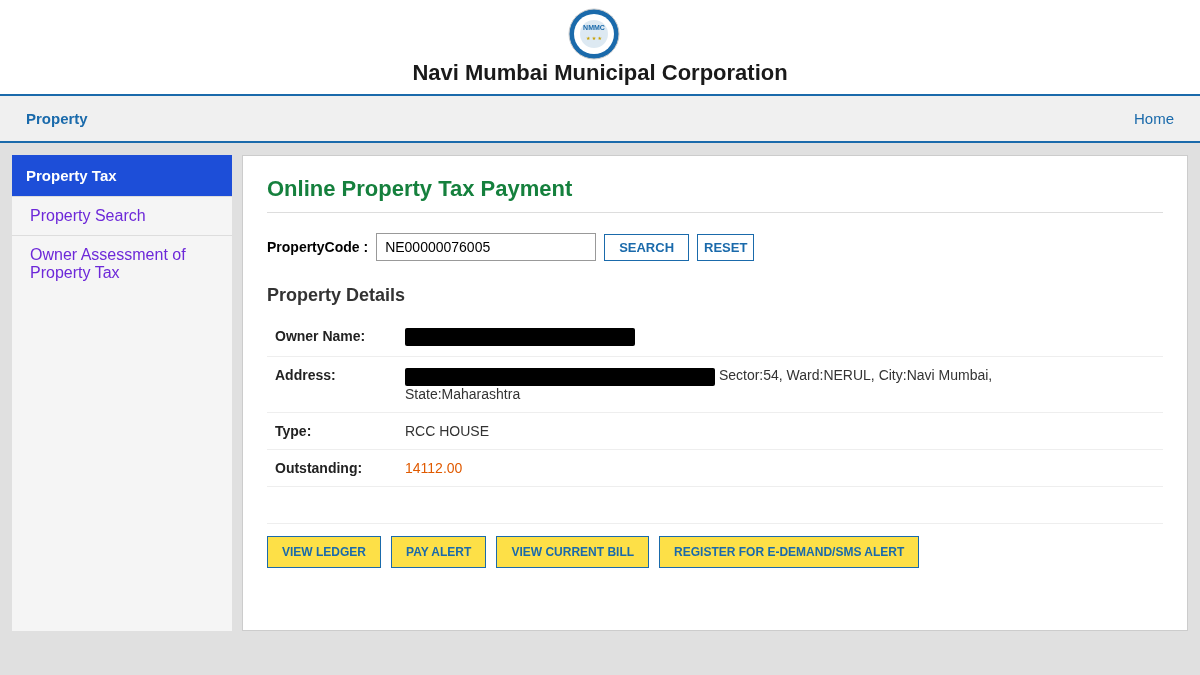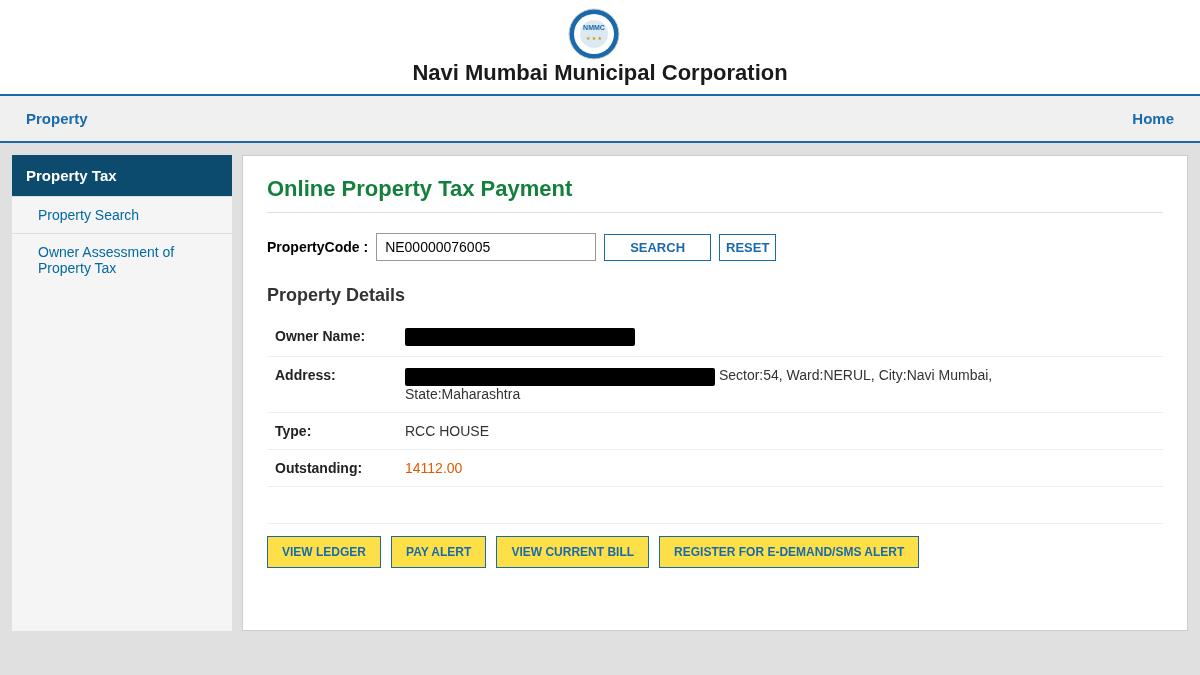--- a/index.html
+++ b/index.html
@@ -37,51 +37,51 @@
     .navbar-item {
       color: #1a6aab;
       font-size: 15px;
       font-weight: bold;
       padding: 14px 10px;
       cursor: pointer;
     }
     .navbar-home {
       color: #1a6aab;
       font-size: 15px;
-      font-weight: bold;
+      font-weight: normal;
       padding: 14px 10px;
       cursor: pointer;
     }
 
     
     .main-container {
       display: flex;
       padding: 12px;
       gap: 10px;
       min-height: 500px;
     }
 
     
     .sidebar {
       width: 220px;
       flex-shrink: 0;
       background: #f5f5f5;
     }
     .sidebar-item-active {
-      background: #0c4a6e;
+      background: #1d4ed8;
       color: #fff;
       padding: 12px 14px;
       font-weight: bold;
       font-size: 15px;
       cursor: pointer;
     }
     .sidebar-item {
-      color: #0369a1;
-      padding: 10px 26px;
-      font-size: 14px;
+      color: #6d28d9;
+      padding: 10px 18px;
+      font-size: 16px;
       cursor: pointer;
       border-top: 1px solid #ddd;
     }
 
     
     .content-area {
       flex: 1;
       background: #fff;
       border: 1px solid #ccc;
       padding: 20px 24px;
@@ -110,21 +110,21 @@
     .search-input {
       border: 1px solid #999;
       padding: 5px 8px;
       font-size: 14px;
       width: 220px;
     }
     .btn-search {
       background: #fff;
       border: 1px solid #1a6aab;
       color: #1a6aab;
-      padding: 5px 25px;
+      padding: 5px 14px;
       font-size: 13px;
       font-weight: bold;
       cursor: pointer;
     }
     .btn-reset {
       background: #fff;
       border: 1px solid #1a6aab;
       color: #1a6aab;
       padding: 5px 6px;
       font-size: 13px;

